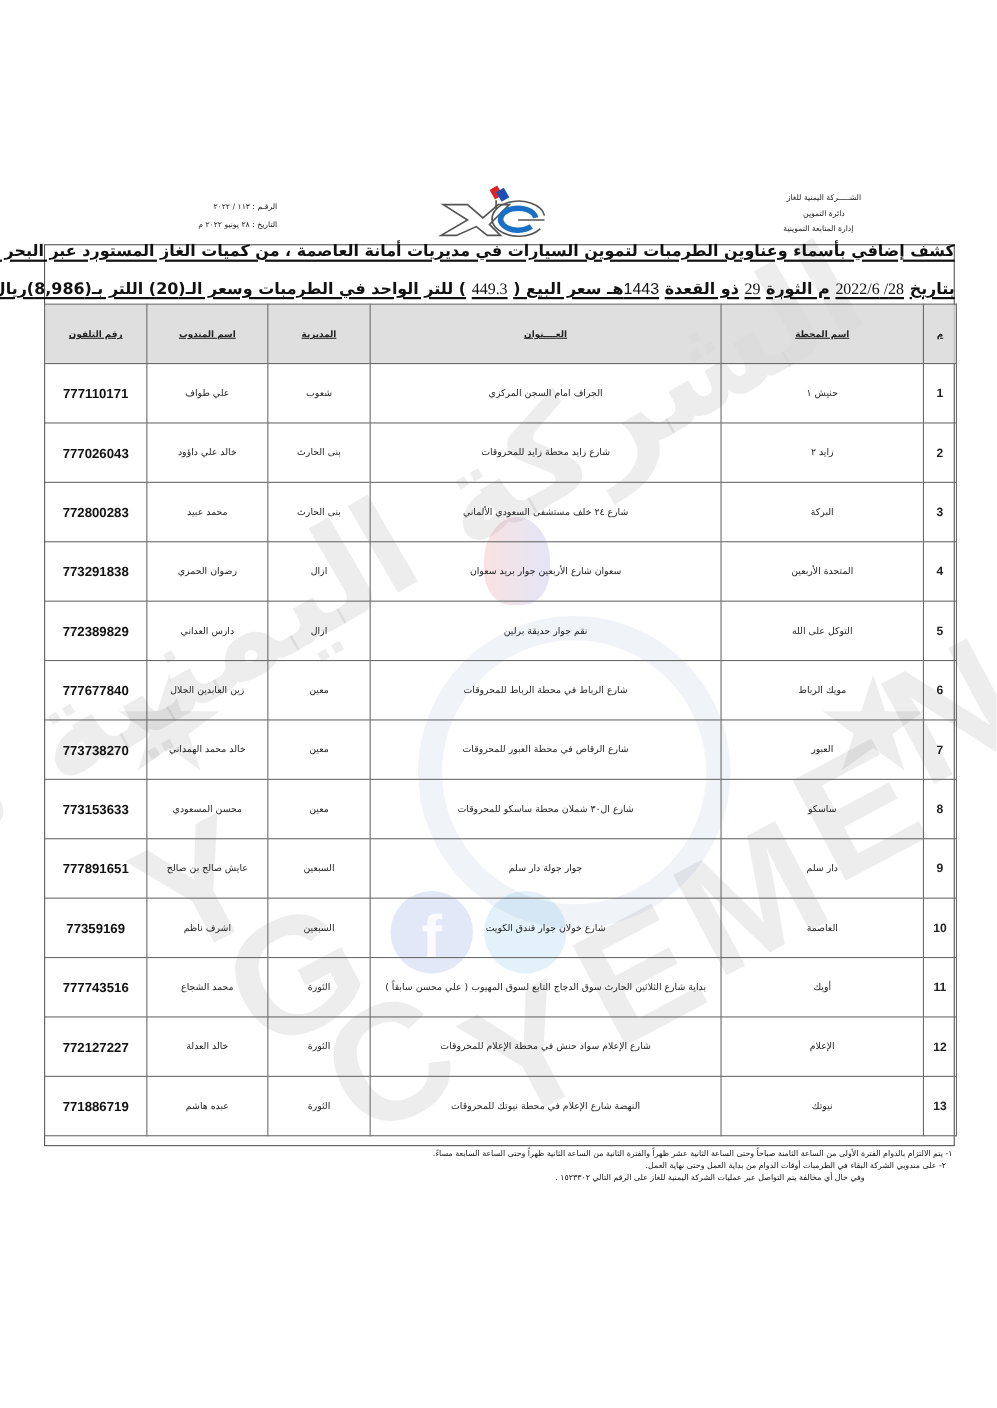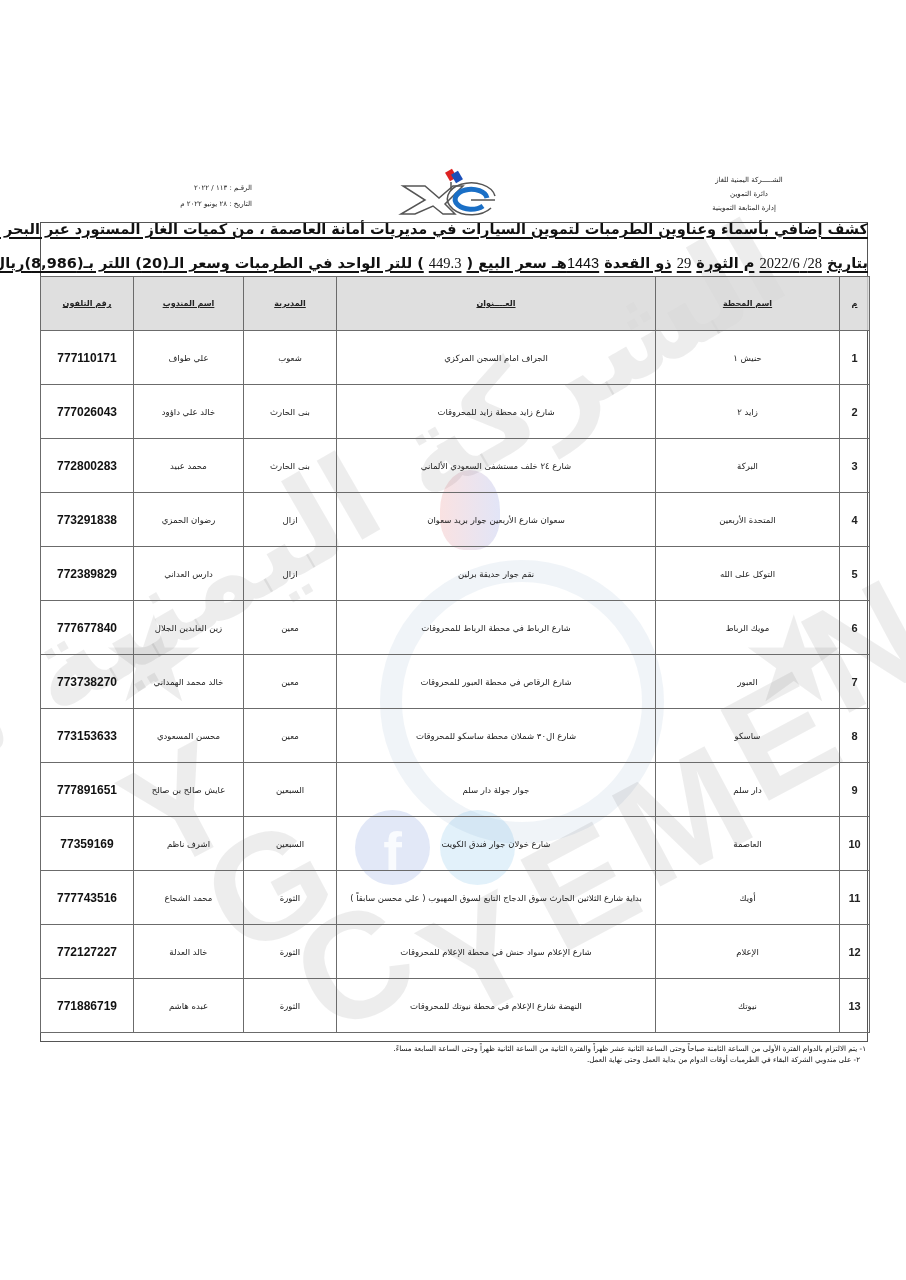--- a/index.html
+++ b/index.html
@@ -274,13 +274,14 @@
         <td>الثورة</td>
         <td>عبده هاشم</td>
         <td class="phone">771886719</td>
       </tr>
     </tbody>
 </table>
 
 <div class="notes">
   <div>١- يتم الالتزام بالدوام الفترة الأولى من الساعة الثامنة صباحاً وحتى الساعة الثانية عشر ظهراً والفترة الثانية من الساعة الثانية ظهراً وحتى الساعة السابعة مساءً.</div>
   <div style="padding-right:6px;">٢- على مندوبي الشركة البقاء في الطرمبات أوقات الدوام من بداية العمل وحتى نهاية العمل.</div>
+  <div class="last">وفي حال أي مخالفة يتم التواصل عبر عمليات الشركة اليمنية للغاز على الرقم التالي ١٥٢٣٣٠٢ .</div>
 </div>
 
 </body></html>

